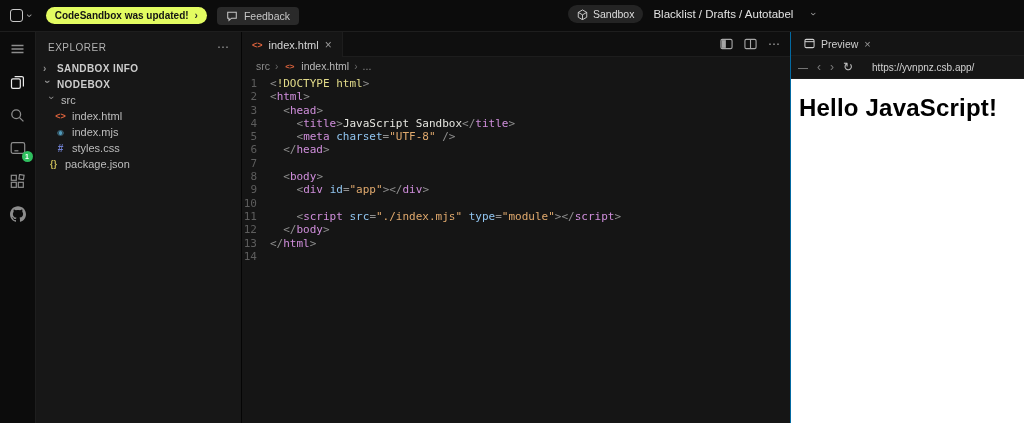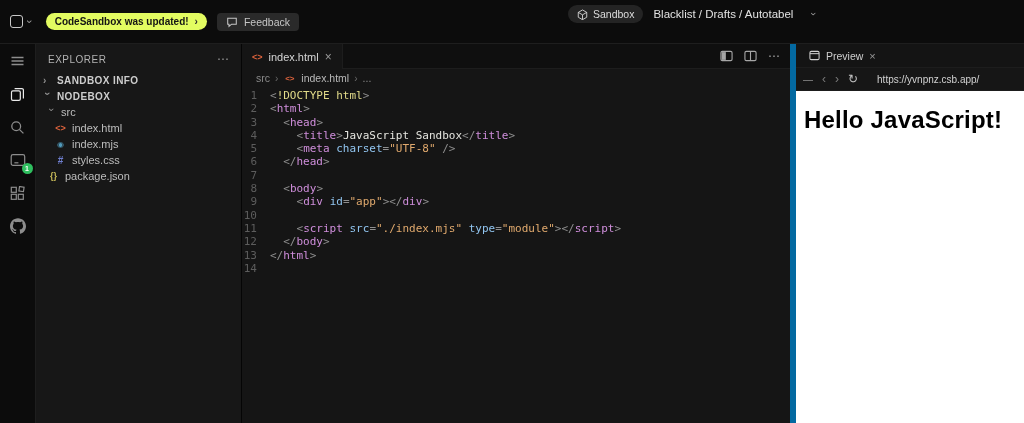--- a/index.html
+++ b/index.html
@@ -1,21 +1,21 @@
 <!DOCTYPE html>
 <html style="--accent: #e3fc61; --badge: #2fbf5f;"><head>
 <meta charset="utf-8">
 <style>
   * { margin:0; padding:0; box-sizing:border-box; }
   html,body { width:1024px; height:423px; overflow:hidden; background:#151515;
     font-family:"Liberation Sans","DejaVu Sans",sans-serif; }
   .app { width:1024px; height:423px; display:flex; flex-direction:column; }
 
   
-  .topbar { height:44px; background:#0c0c0c; border-bottom:1px solid #1e1e1e;
+  .topbar { height:32px; background:#0c0c0c; border-bottom:1px solid #1e1e1e;
     display:flex; align-items:center; padding:0 10px; position:relative; flex-shrink:0; }
   .win-menu { display:flex; align-items:center; gap:5px; background:none; border:none; cursor:pointer; }
   .win-icon { width:13px; height:13px; border:1.5px solid #c9c9c9; border-radius:3px; display:inline-block; }
   .chev { color:#9a9a9a; font-size:11px; line-height:1; display:inline-block; }
   .chev.down { transform:rotate(90deg); }
   .update-badge { margin-left:14px; background:var(--accent,#e3fc61); color:#141414;
     font-size:10px; font-weight:700; border-radius:999px; padding:3px 9px;
     display:flex; align-items:center; gap:6px; border:none; cursor:pointer; }
   .update-badge .chev { color:#2a2a2a; font-size:10px; }
   .feedback-btn { margin-left:10px; background:#2a2a2a; color:#c6c6c6; font-size:10.5px;
@@ -83,21 +83,21 @@
   .code-line { display:flex; white-space:pre; }
   .ln { width:28px; flex-shrink:0; text-align:right; padding-right:13px; color:#5d5d5d; }
   .tk-p { color:#8f8f8f; }
   .tk-t { color:#cf8edb; }
   .tk-a { color:#91c5f0; }
   .tk-s { color:#e0a96d; }
   .tk-x { color:#e6e6e0; }
   .tk-d { color:#e3dc8a; }
 
   
-  .preview { width:234px; flex-shrink:0; background:#141414; border-left:6px solid #0369a1;
+  .preview { width:234px; flex-shrink:0; background:#141414; border-left:1px solid #0369a1;
     display:flex; flex-direction:column; }
   .pv-tabbar { height:24px; background:#141414; border-bottom:1px solid #1d1d1d;
     display:flex; align-items:center; padding-left:4px; flex-shrink:0; }
   .pv-tab { height:100%; display:flex; align-items:center; gap:6px; padding:0 9px;
     color:#cfcfcf; font-size:10.5px; cursor:pointer; }
   .pv-tab .tab-close { font-size:11px; }
   .pv-nav { height:23px; background:#161616; border-bottom:1px solid #1d1d1d;
     display:flex; align-items:center; gap:9px; padding:0 7px; flex-shrink:0; }
   .nav-dash { color:#8f8f8f; font-size:10px; cursor:pointer; }
   .navbtn { background:none; border:none; color:#c2c2c2; font-size:12px; line-height:1; cursor:pointer; }

